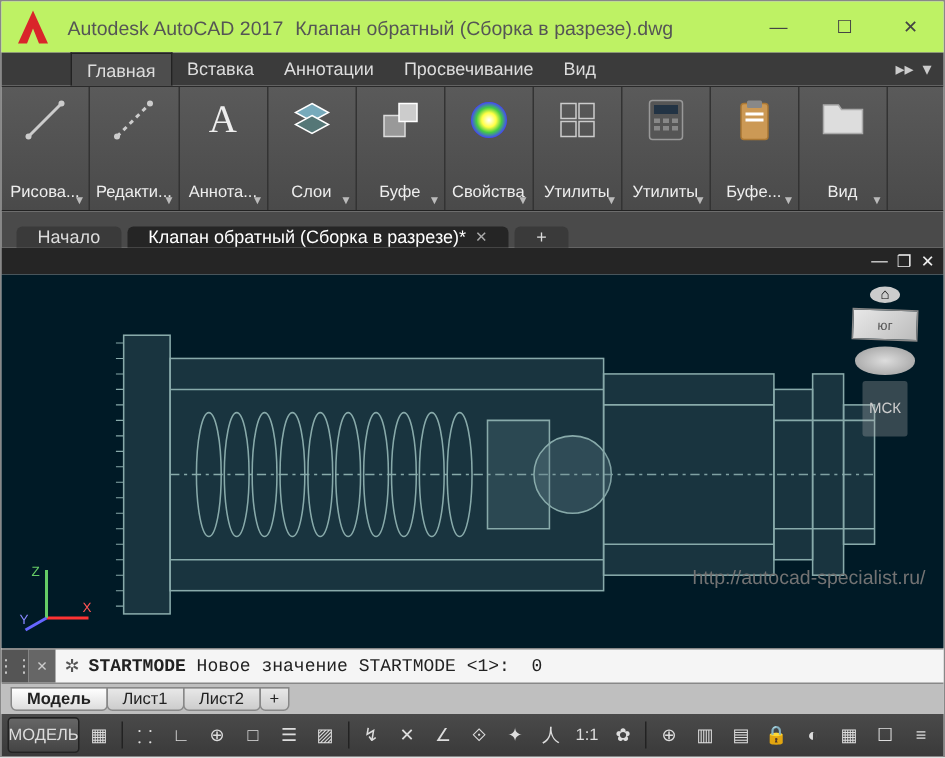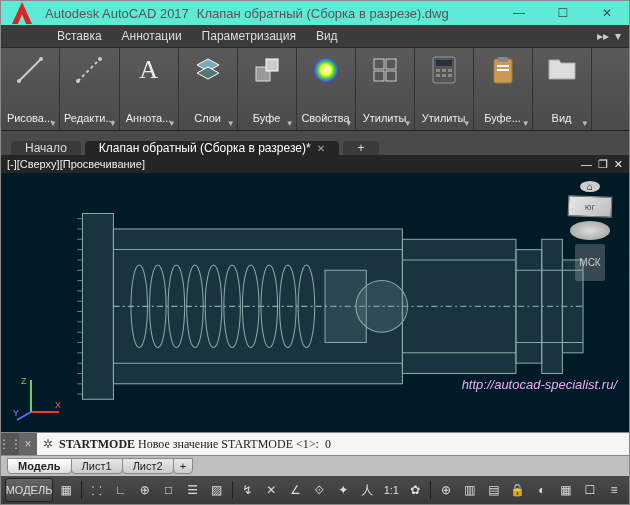--- a/index.html
+++ b/index.html
@@ -1,17 +1,17 @@
 <!DOCTYPE html>
 <html><head>
 <meta charset="utf-8">
 <style>
 html,body{margin:0;padding:0;font-family:"Segoe UI",Arial,sans-serif;font-size:12px;background:#fff;overflow:hidden;width:630px;height:505px}
 .win{width:630px;height:505px;display:flex;flex-direction:column;border:1px solid #888;box-sizing:border-box}
-.titlebar{height:24px;background:#5eead4;display:flex;align-items:center;gap:8px;padding-left:6px}
+.titlebar{height:34px;background:#bef264;display:flex;align-items:center;gap:8px;padding-left:6px}
 .logo{width:30px;height:28px;display:flex;align-items:center;justify-content:center}
 .title-text{color:#555;font-size:13px}
 .winbtns{margin-left:auto;display:flex}
 .winbtn{width:44px;height:34px;display:flex;align-items:center;justify-content:center;color:#444}
 .menutabs{height:22px;background:#3b3b3b;display:flex;align-items:stretch;padding-left:46px}
 .mtab{padding:0 10px;display:flex;align-items:center;color:#ddd;font-size:12px;cursor:pointer}
 .mtab.active{background:#4d4d4d;border:1px solid #222;border-bottom:none}
 .mtab-extra{margin-left:auto;display:flex;align-items:center;gap:6px;padding-right:8px;color:#ccc}
 .ribbon{height:82px;background:linear-gradient(#5a5a5a,#4a4a4a);display:flex;border-top:1px solid #2a2a2a;border-bottom:1px solid #222}
 .rpanel{border-right:1px solid #333;display:flex;flex-direction:column;align-items:center;justify-content:flex-start;padding:6px 4px 2px 4px;min-width:50px;position:relative}
@@ -25,25 +25,25 @@
 .doctab.plus{min-width:20px;padding:0 8px;justify-content:center}
 .canvas-hdr{height:18px;background:#252525;display:flex;align-items:center;color:#eee;font-size:11px;padding:0 6px}
 .canvas-hdr .right{margin-left:auto;display:flex;gap:6px}
 .canvas{flex:1;background:#001a26;position:relative;overflow:hidden}
 .drawing{position:absolute;left:35px;top:25px;right:15px;bottom:25px}
 .viewcube{position:absolute;top:8px;right:10px;width:58px;height:100px;display:flex;flex-direction:column;align-items:center;gap:4px}
 .vc-cube{width:42px;height:42px;background:linear-gradient(135deg,#e8e8e8,#bcbcbc);border:1px solid #888;display:flex;align-items:center;justify-content:center;font-size:9px;color:#555;transform:rotate(2deg)}
 .vc-nav{width:40px;height:40px;background:radial-gradient(#ddd,#999);border-radius:50%;position:relative}
 .vc-label{font-size:10px;color:#ccc;background:rgba(180,180,180,.3);padding:13px 4px;border-radius:2px}
 .ucs{position:absolute;left:10px;bottom:10px;width:50px;height:50px}
-.watermark{position:absolute;right:12px;bottom:40px;color:#f0abfc;font-size:13px;font-style:italic}
+.watermark{position:absolute;right:12px;bottom:40px;color:#737373;font-size:13px;}
 .cmdline{height:22px;background:#f5f5f5;display:flex;align-items:center;border-top:1px solid #888;border-bottom:1px solid #888}
 .cmdline .handle{width:18px;background:#555;height:100%;display:flex;align-items:center;justify-content:center;color:#ccc}
 .cmdline .gear{padding:0 6px;color:#555}
-.cmdline .cmdtext{font-family:Liberation Serif, serif;font-size:12px;color:#222}
+.cmdline .cmdtext{font-family:Liberation Mono, monospace;font-size:12px;color:#222}
 .layouttabs{height:20px;background:#bfbfbf;display:flex;align-items:center;padding-left:6px;gap:0}
 .ltab{padding:1px 10px;background:linear-gradient(#e8e8e8,#ccc);border:1px solid #888;font-size:11px;color:#222;border-radius:0 0 4px 4px;margin-right:-1px;cursor:pointer}
 .ltab.active{background:linear-gradient(#fff,#ddd);font-weight:bold}
 .ltab.plus{padding:1px 6px}
 .statusbar{height:28px;background:linear-gradient(#4a4a4a,#3a3a3a);display:flex;align-items:center;padding:0 4px;gap:2px;color:#ddd}
 .sbtn{min-width:22px;height:22px;display:flex;align-items:center;justify-content:center;font-size:12px;color:#ddd;cursor:pointer}
 .sbtn.pill{background:linear-gradient(#666,#444);border:1px solid #222;border-radius:3px;padding:0 8px;font-size:11px}
 .ssep{width:1px;height:18px;background:#222;margin:0 2px}
 svg{display:block}
 </style>
@@ -60,23 +60,24 @@
   <span class="title-text">Autodesk AutoCAD 2017</span>
   <span class="title-text" style="">Клапан обратный (Сборка в разрезе).dwg</span>
   <div class="winbtns">
    <div class="winbtn">―</div>
    <div class="winbtn">☐</div>
    <div class="winbtn">✕</div>
   </div>
  </div>
 
  <div class="menutabs">
+  <div class="mtab active">Главная</div>
   <div class="mtab">Вставка</div>
   <div class="mtab">Аннотации</div>
-  <div class="mtab">Параметризация</div>
+  <div class="mtab">Просвечивание</div>
   <div class="mtab">Вид</div>
   <div class="mtab-extra">
    <span>▸▸</span>
    <span>▾</span>
   </div>
  </div>
 
  <div class="ribbon">
   <div class="rpanel">
    <div class="ricon">
@@ -198,21 +199,20 @@
         <span>Начало</span>
       </div>
   <div class="doctab active">
    <span>Клапан обратный (Сборка в разрезе)*</span>
    <span class="x">✕</span>
   </div>
   <div class="doctab plus">+</div>
  </div>
 
  <div class="canvas-hdr">
-  <span>[-][Сверху][Просвечивание]</span>
   <div class="right">
    <span>—</span>
    <span>❐</span>
    <span>✕</span>
   </div>
  </div>
 
  <div class="canvas">
   <svg class="drawing" viewBox="0 0 560 210">
    <g stroke="#8aa" stroke-width="1" fill="rgba(100,130,140,0.25)">

